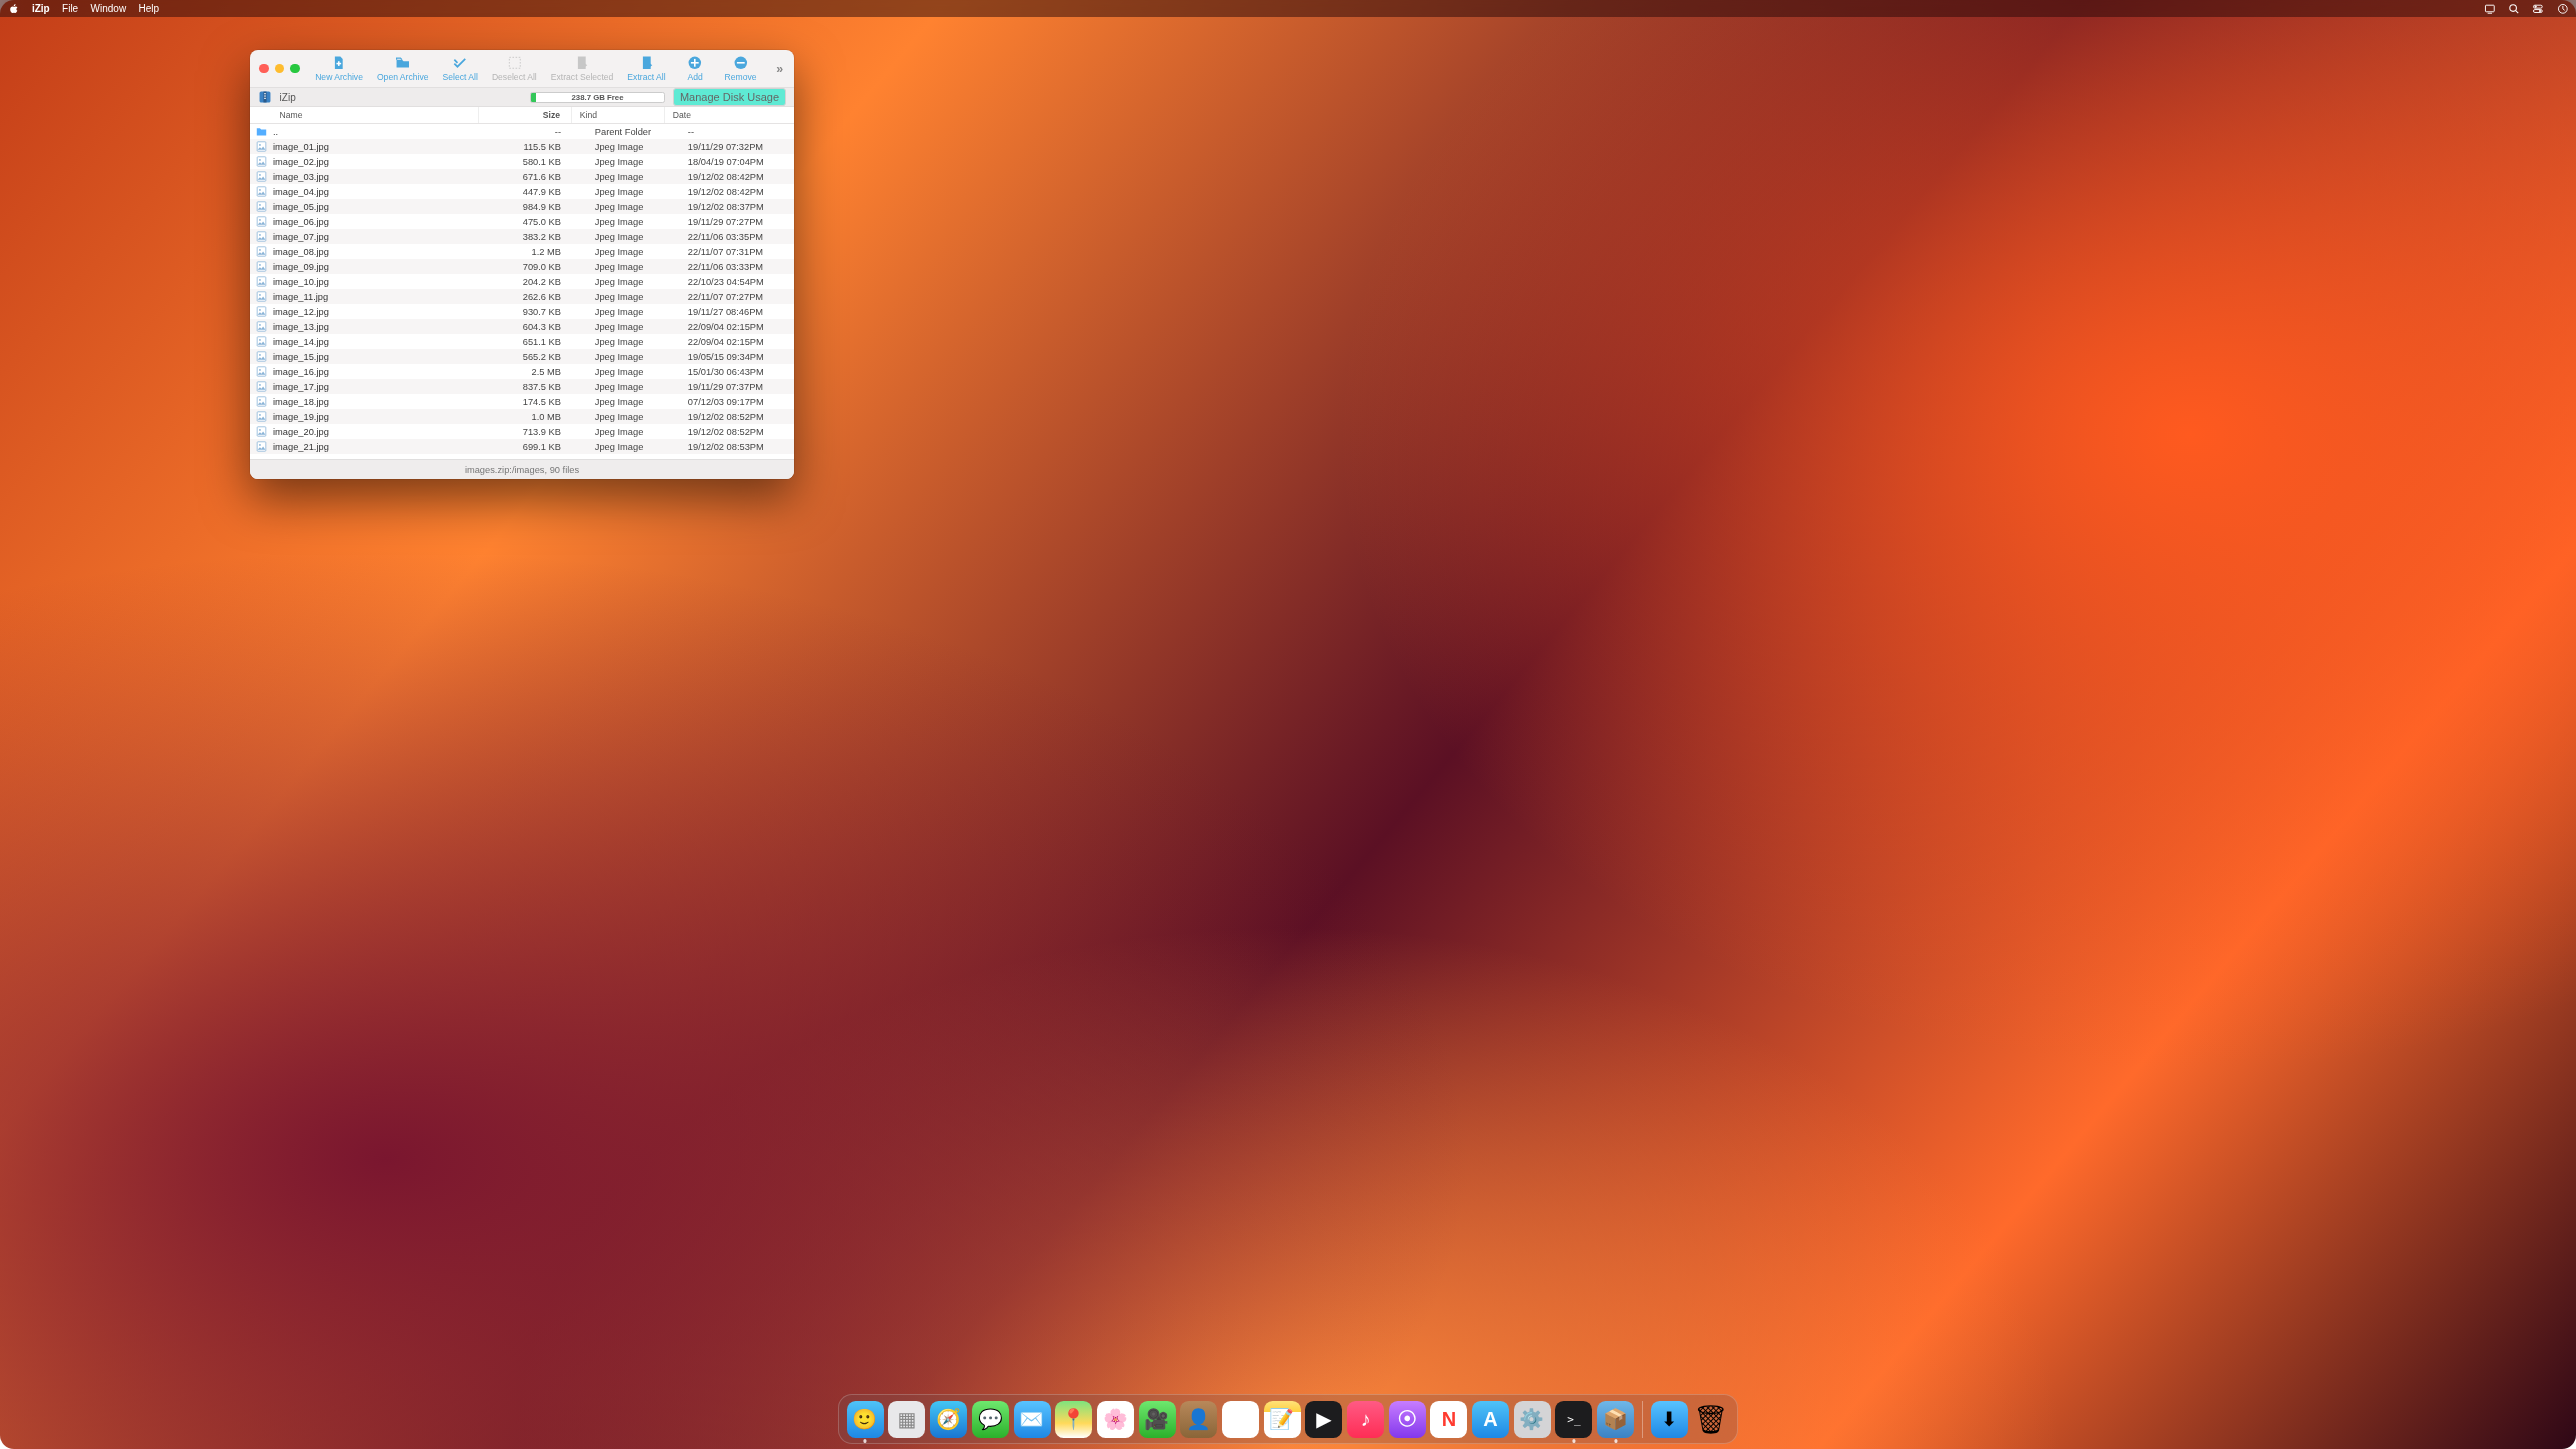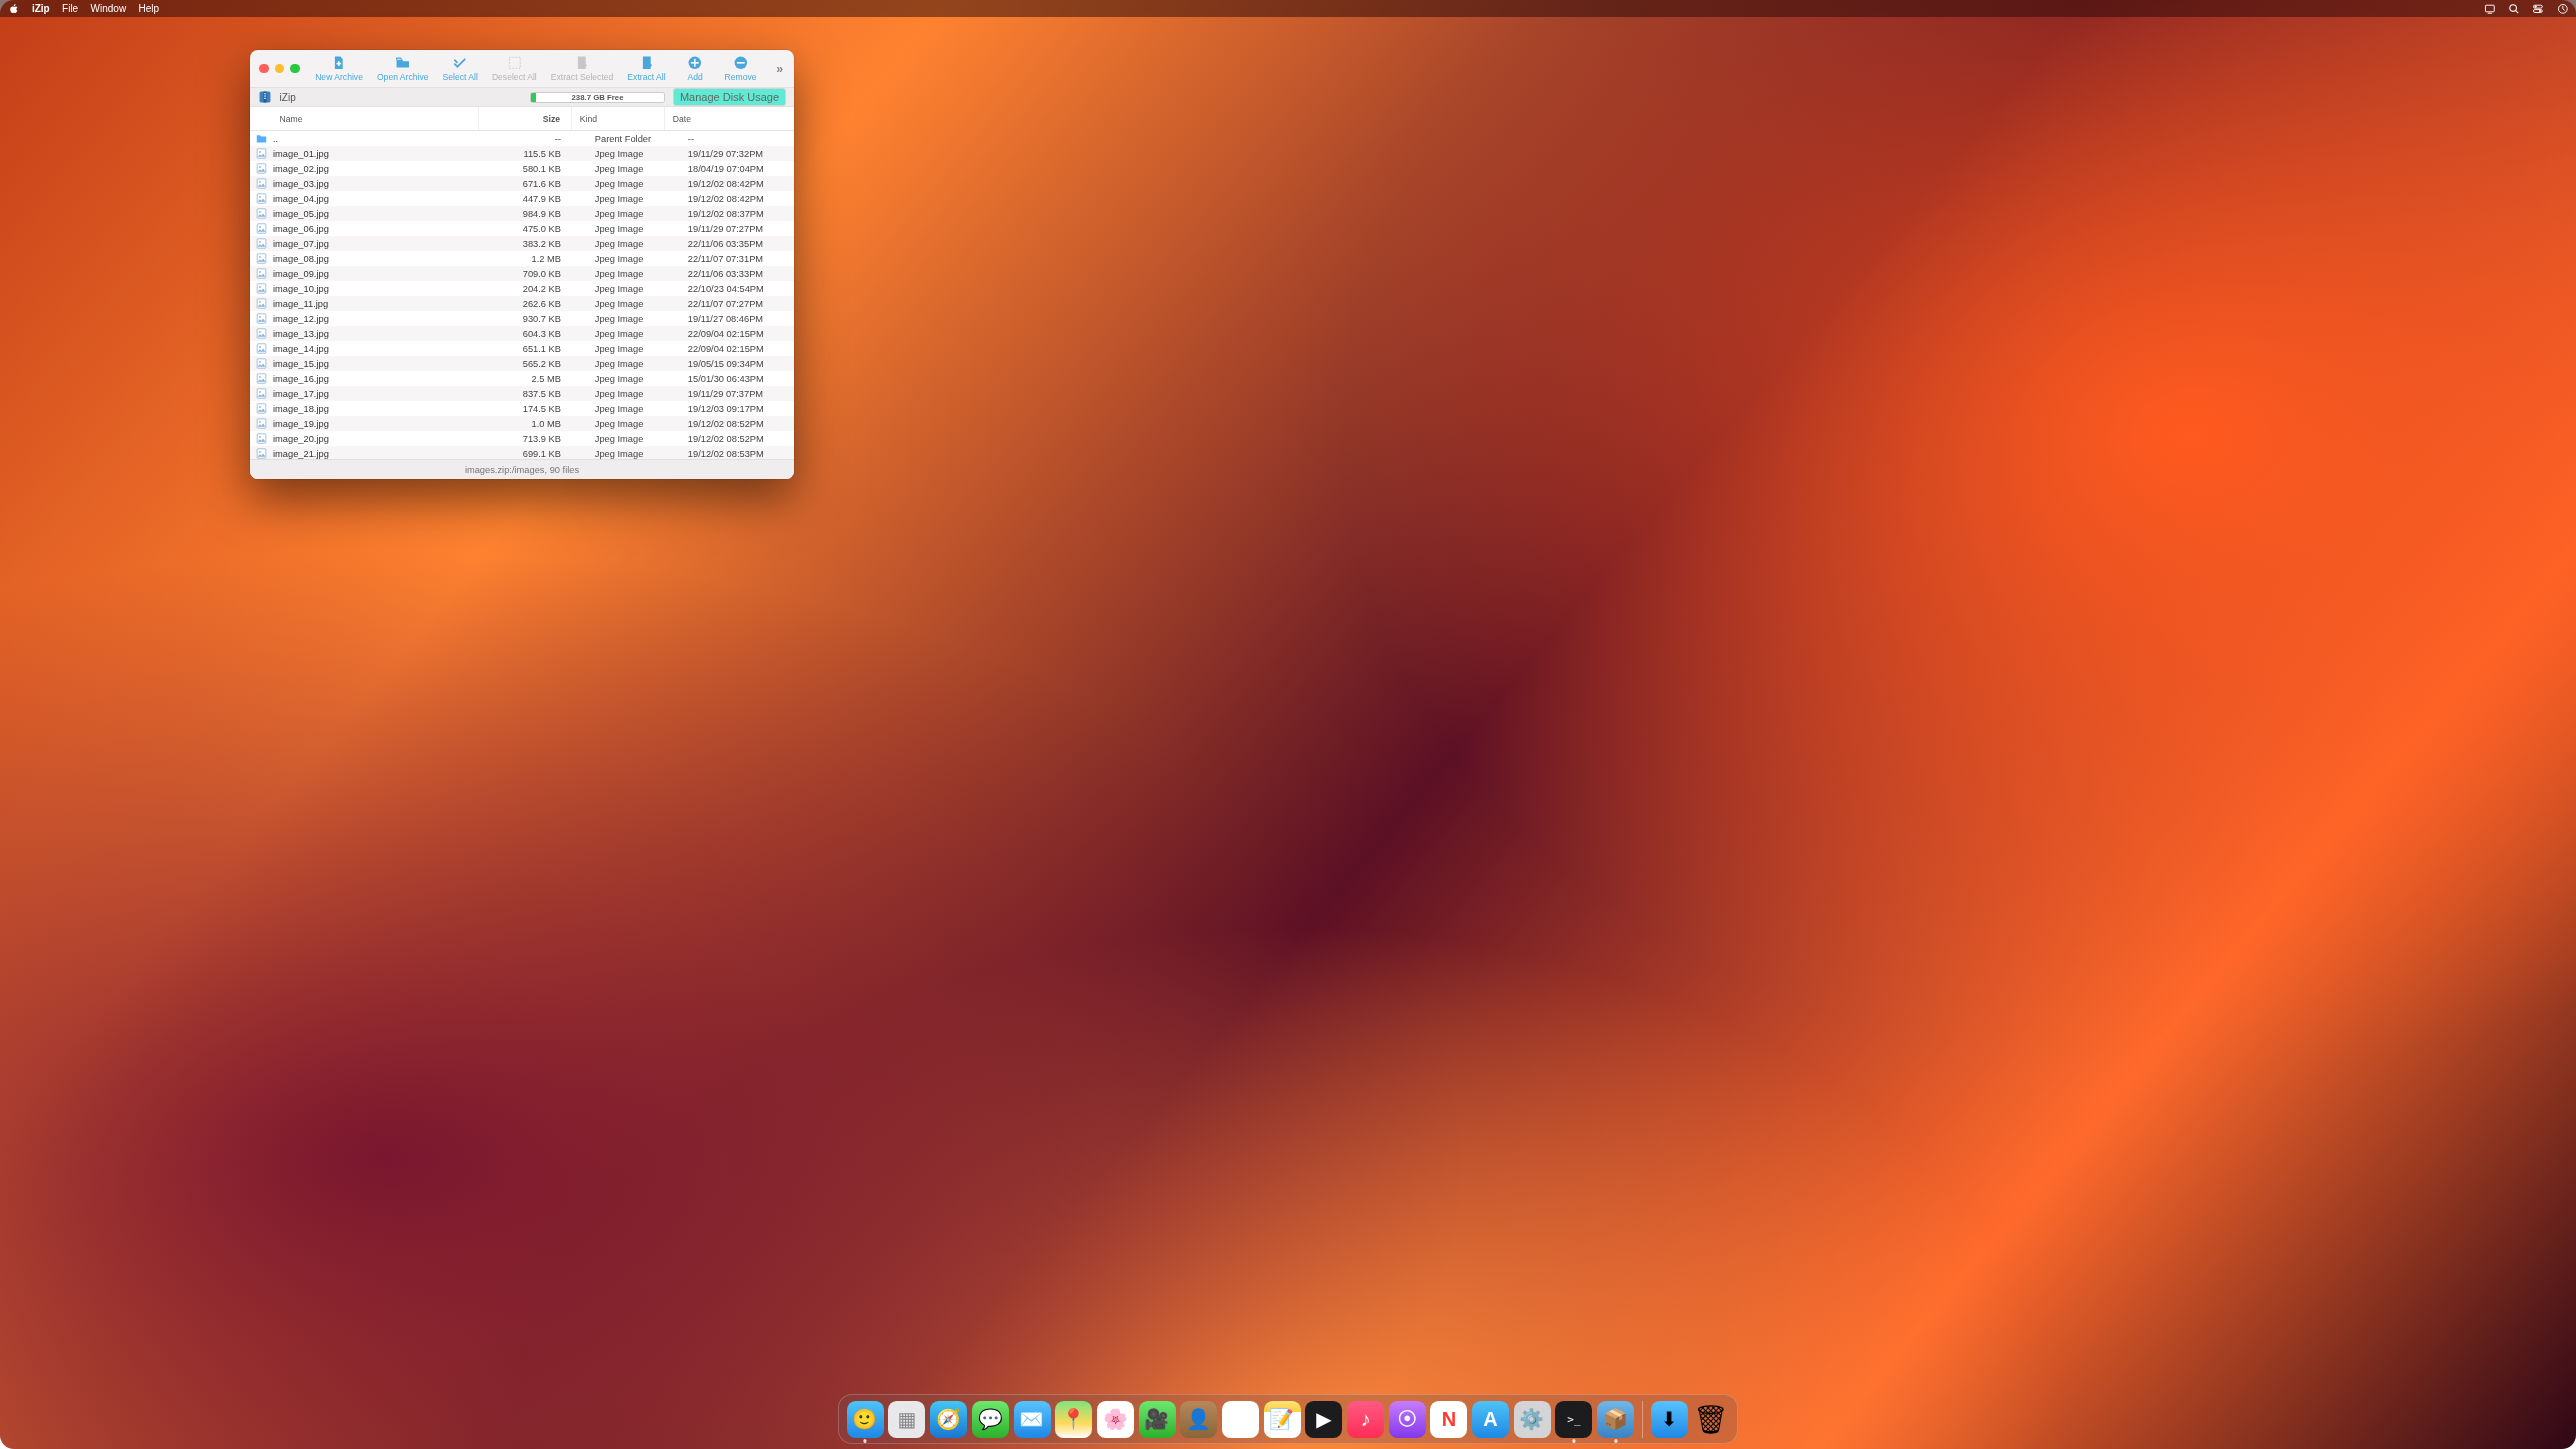--- a/index.html
+++ b/index.html
@@ -72,21 +72,21 @@
 }
 .subbar .logo { width:14px; height:14px; }
 .subbar .appn { color:#555; font-weight:500;}
 .subbar .spacer { flex:1; }
 .diskbar { width:135px; height:11px; border:0.8px solid #ccc; border-radius:2.3px; background:#fff; position:relative; overflow:hidden;font-weight:bold;}
 .diskbar .fill { position:absolute; left:0; top:0; bottom:0; width:4%; background:#34c759;}
 .diskbar .lbl { position:absolute; inset:0; display:flex; align-items:center; justify-content:center; font-size:7.8px; color:#555;}
 .managebtn { font-size:11px; color:#666; background:#5eead4; border:0.8px solid #d4d2d2; border-radius:3.1px; padding:1.6px 6.2px;}
 
 .colheaders {
-  height:24px; display:flex; font-size:8.6px; color:#555; background:#fff;
+  height:17px; display:flex; font-size:8.6px; color:#555; background:#fff;
   border-bottom:0.8px solid #e5e3e3;
 }
 .colheaders > div { display:flex; align-items:center; padding:0 7.8px; border-right:0.8px solid #eee;}
 .c-name { flex: 0 0 229px; padding-left: 29.6px !important;}
 .c-size { flex: 0 0 93px; justify-content:flex-end; padding-right:11px !important;font-weight:bold;}
 .c-kind { flex: 0 0 93px; }
 .c-date { flex: 1; border-right:none !important;}
 
 .filelist { flex:1; overflow-y:auto; background:#fff; font-size:9.3px; color:#333;}
 .row { height:15px; display:flex; align-items:center;}
@@ -520,21 +520,21 @@
           <span class="ic">
             <svg viewBox="0 0 14 14">
               <rect x="1.5" y="1" width="11" height="12" rx="1" fill="#fff" stroke="#8ab4d8" stroke-width="1"></rect>
               <circle cx="5" cy="5" r="1.2" fill="#8ab4d8"></circle>
               <path d="M2 11l3-3 2 2 2-3 3 4z" fill="#8ab4d8"></path>
             </svg>
           </span>
           <span class="nm">image_18.jpg</span>
           <span class="sz">174.5 KB</span>
           <span class="kd">Jpeg Image</span>
-          <span class="dt">19/12/03 09:17PM</span>
+          <span class="dt">07/12/03 09:17PM</span>
         </div>
         <div class="row">
           <span class="ic">
             <svg viewBox="0 0 14 14">
               <rect x="1.5" y="1" width="11" height="12" rx="1" fill="#fff" stroke="#8ab4d8" stroke-width="1"></rect>
               <circle cx="5" cy="5" r="1.2" fill="#8ab4d8"></circle>
               <path d="M2 11l3-3 2 2 2-3 3 4z" fill="#8ab4d8"></path>
             </svg>
           </span>
           <span class="nm">image_19.jpg</span>

